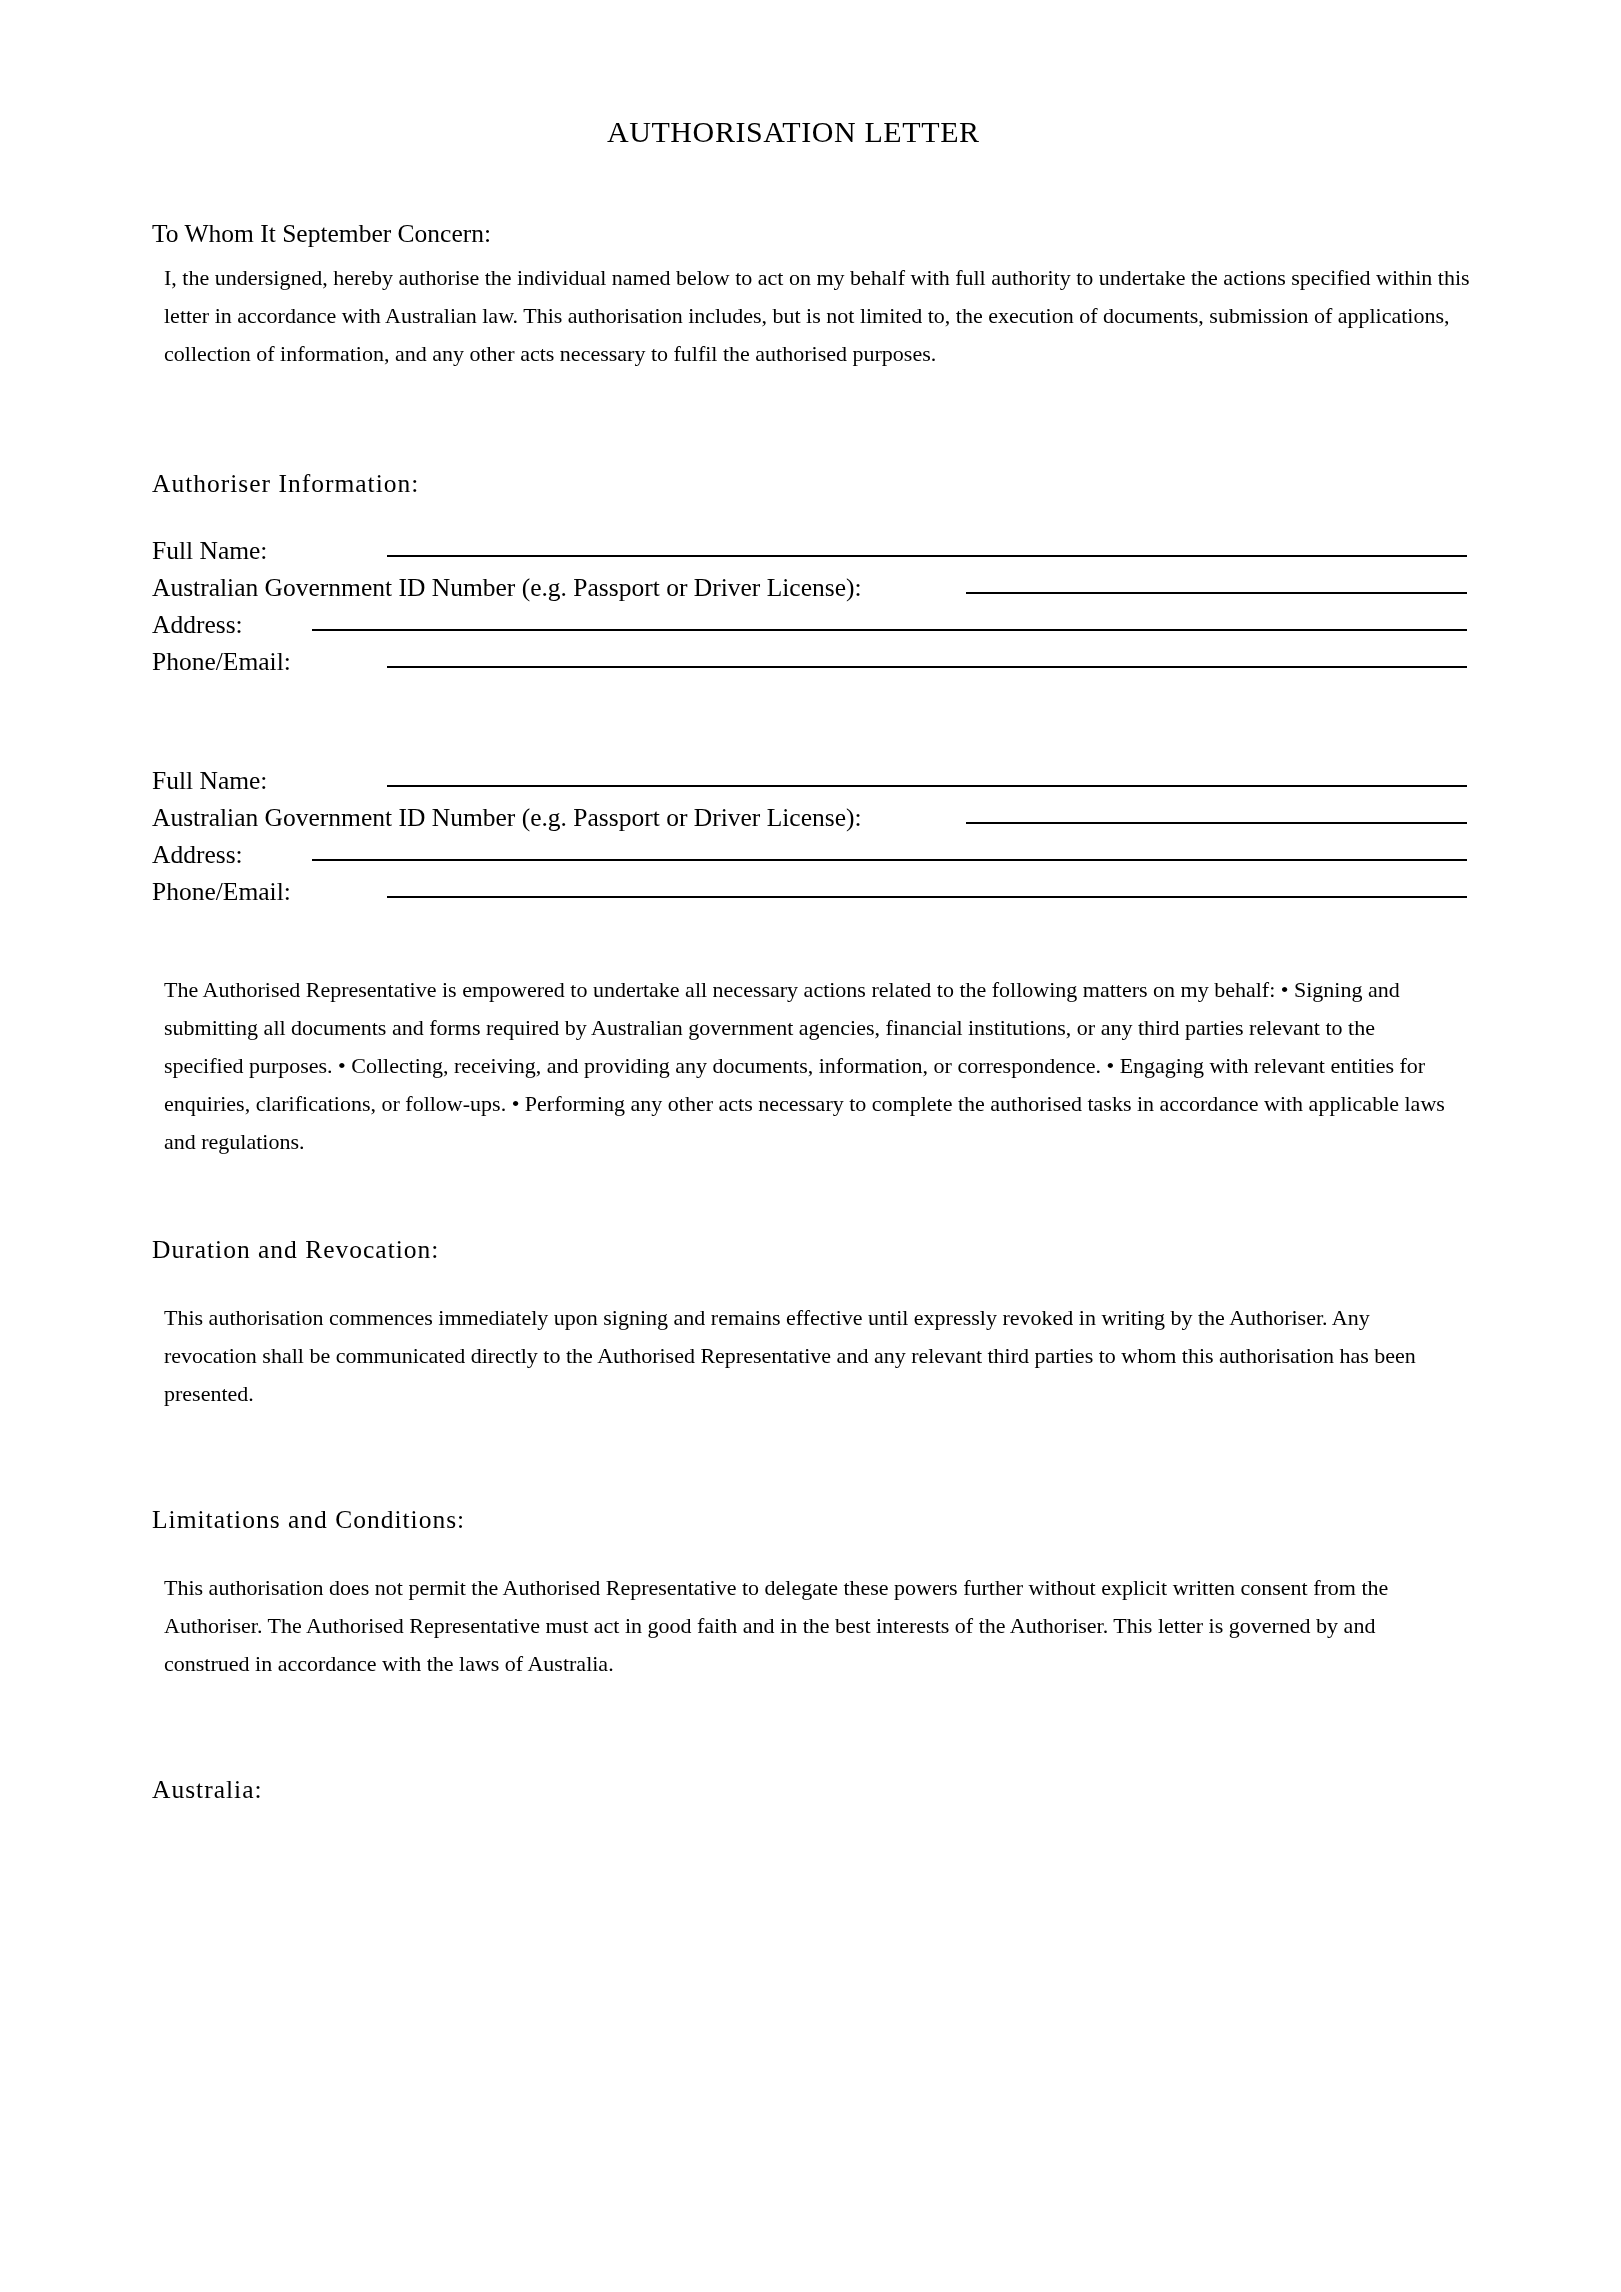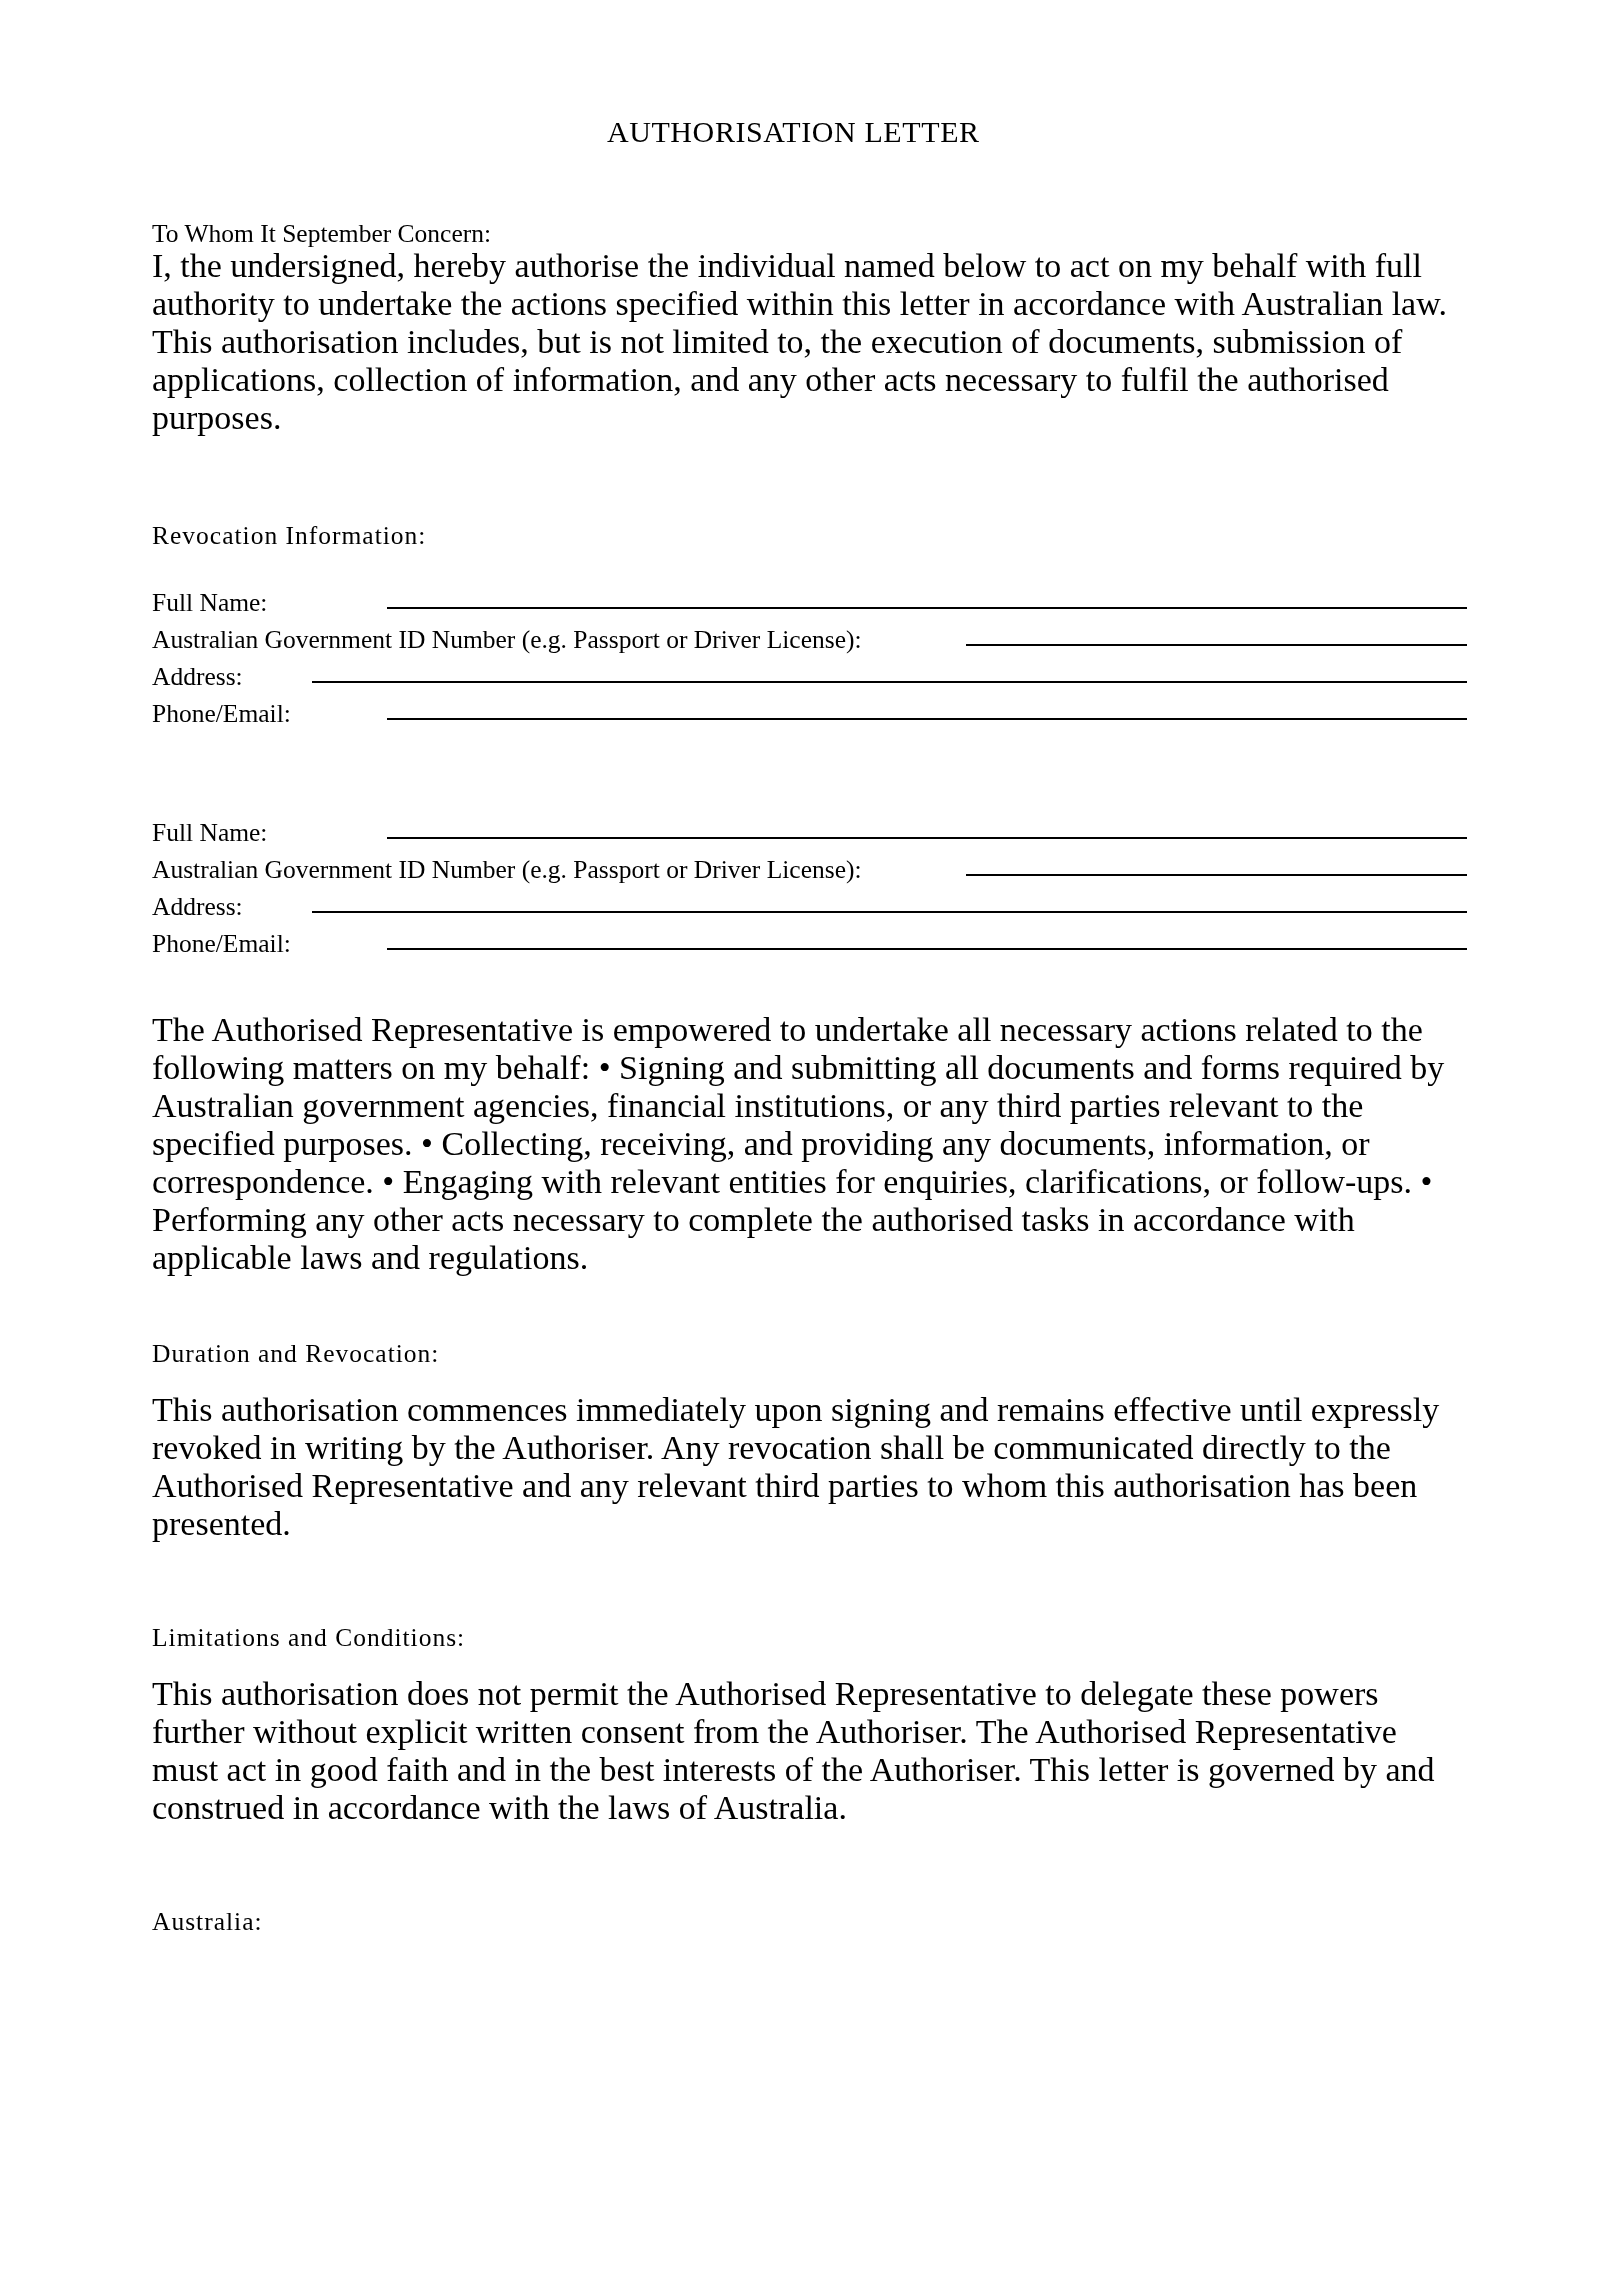--- a/index.html
+++ b/index.html
@@ -44,23 +44,23 @@
   }
 
   
   .salutation {
     font-size: 25.5px;
     line-height: 1.0;
     margin-top: 71px;
   }
 
   p.body-text {
-    font-size: 34px;
+    font-size: 22px;
     line-height: 38px;
-    margin: 0;
+    margin: 12px;
     text-align: left;
   }
 
   .intro {
     margin-top: 48px;
     width: 1313px;
   }
 
   .section-heading {
     font-size: 25.5px;
@@ -113,21 +113,21 @@
   <div class="content">
 
     <h1 class="doc-title">AUTHORISATION LETTER</h1>
 
     <div class="salutation">To Whom It September Concern:</div>
 
     <p class="body-text intro">I, the undersigned, hereby authorise the individual named below to act on my behalf with full authority to undertake the actions specified within this letter in accordance with Australian law. This authorisation includes, but is not limited to, the execution of documents, submission of applications, collection of information, and any other acts necessary to fulfil the authorised purposes.</p>
 
     <div class="sp-block-1"></div>
 
-    <div class="section-heading">Revocation Information:</div>
+    <div class="section-heading">Authoriser Information:</div>
 
     <div class="sp-block-2"></div>
 
     <div class="field-row">
       <span class="field-label">Full Name:</span>
       <span class="field-rule rule-from-240"></span>
     </div>
 
     <div class="field-row">
       <span class="field-label">Australian Government ID Number (e.g. Passport or Driver License):</span>

